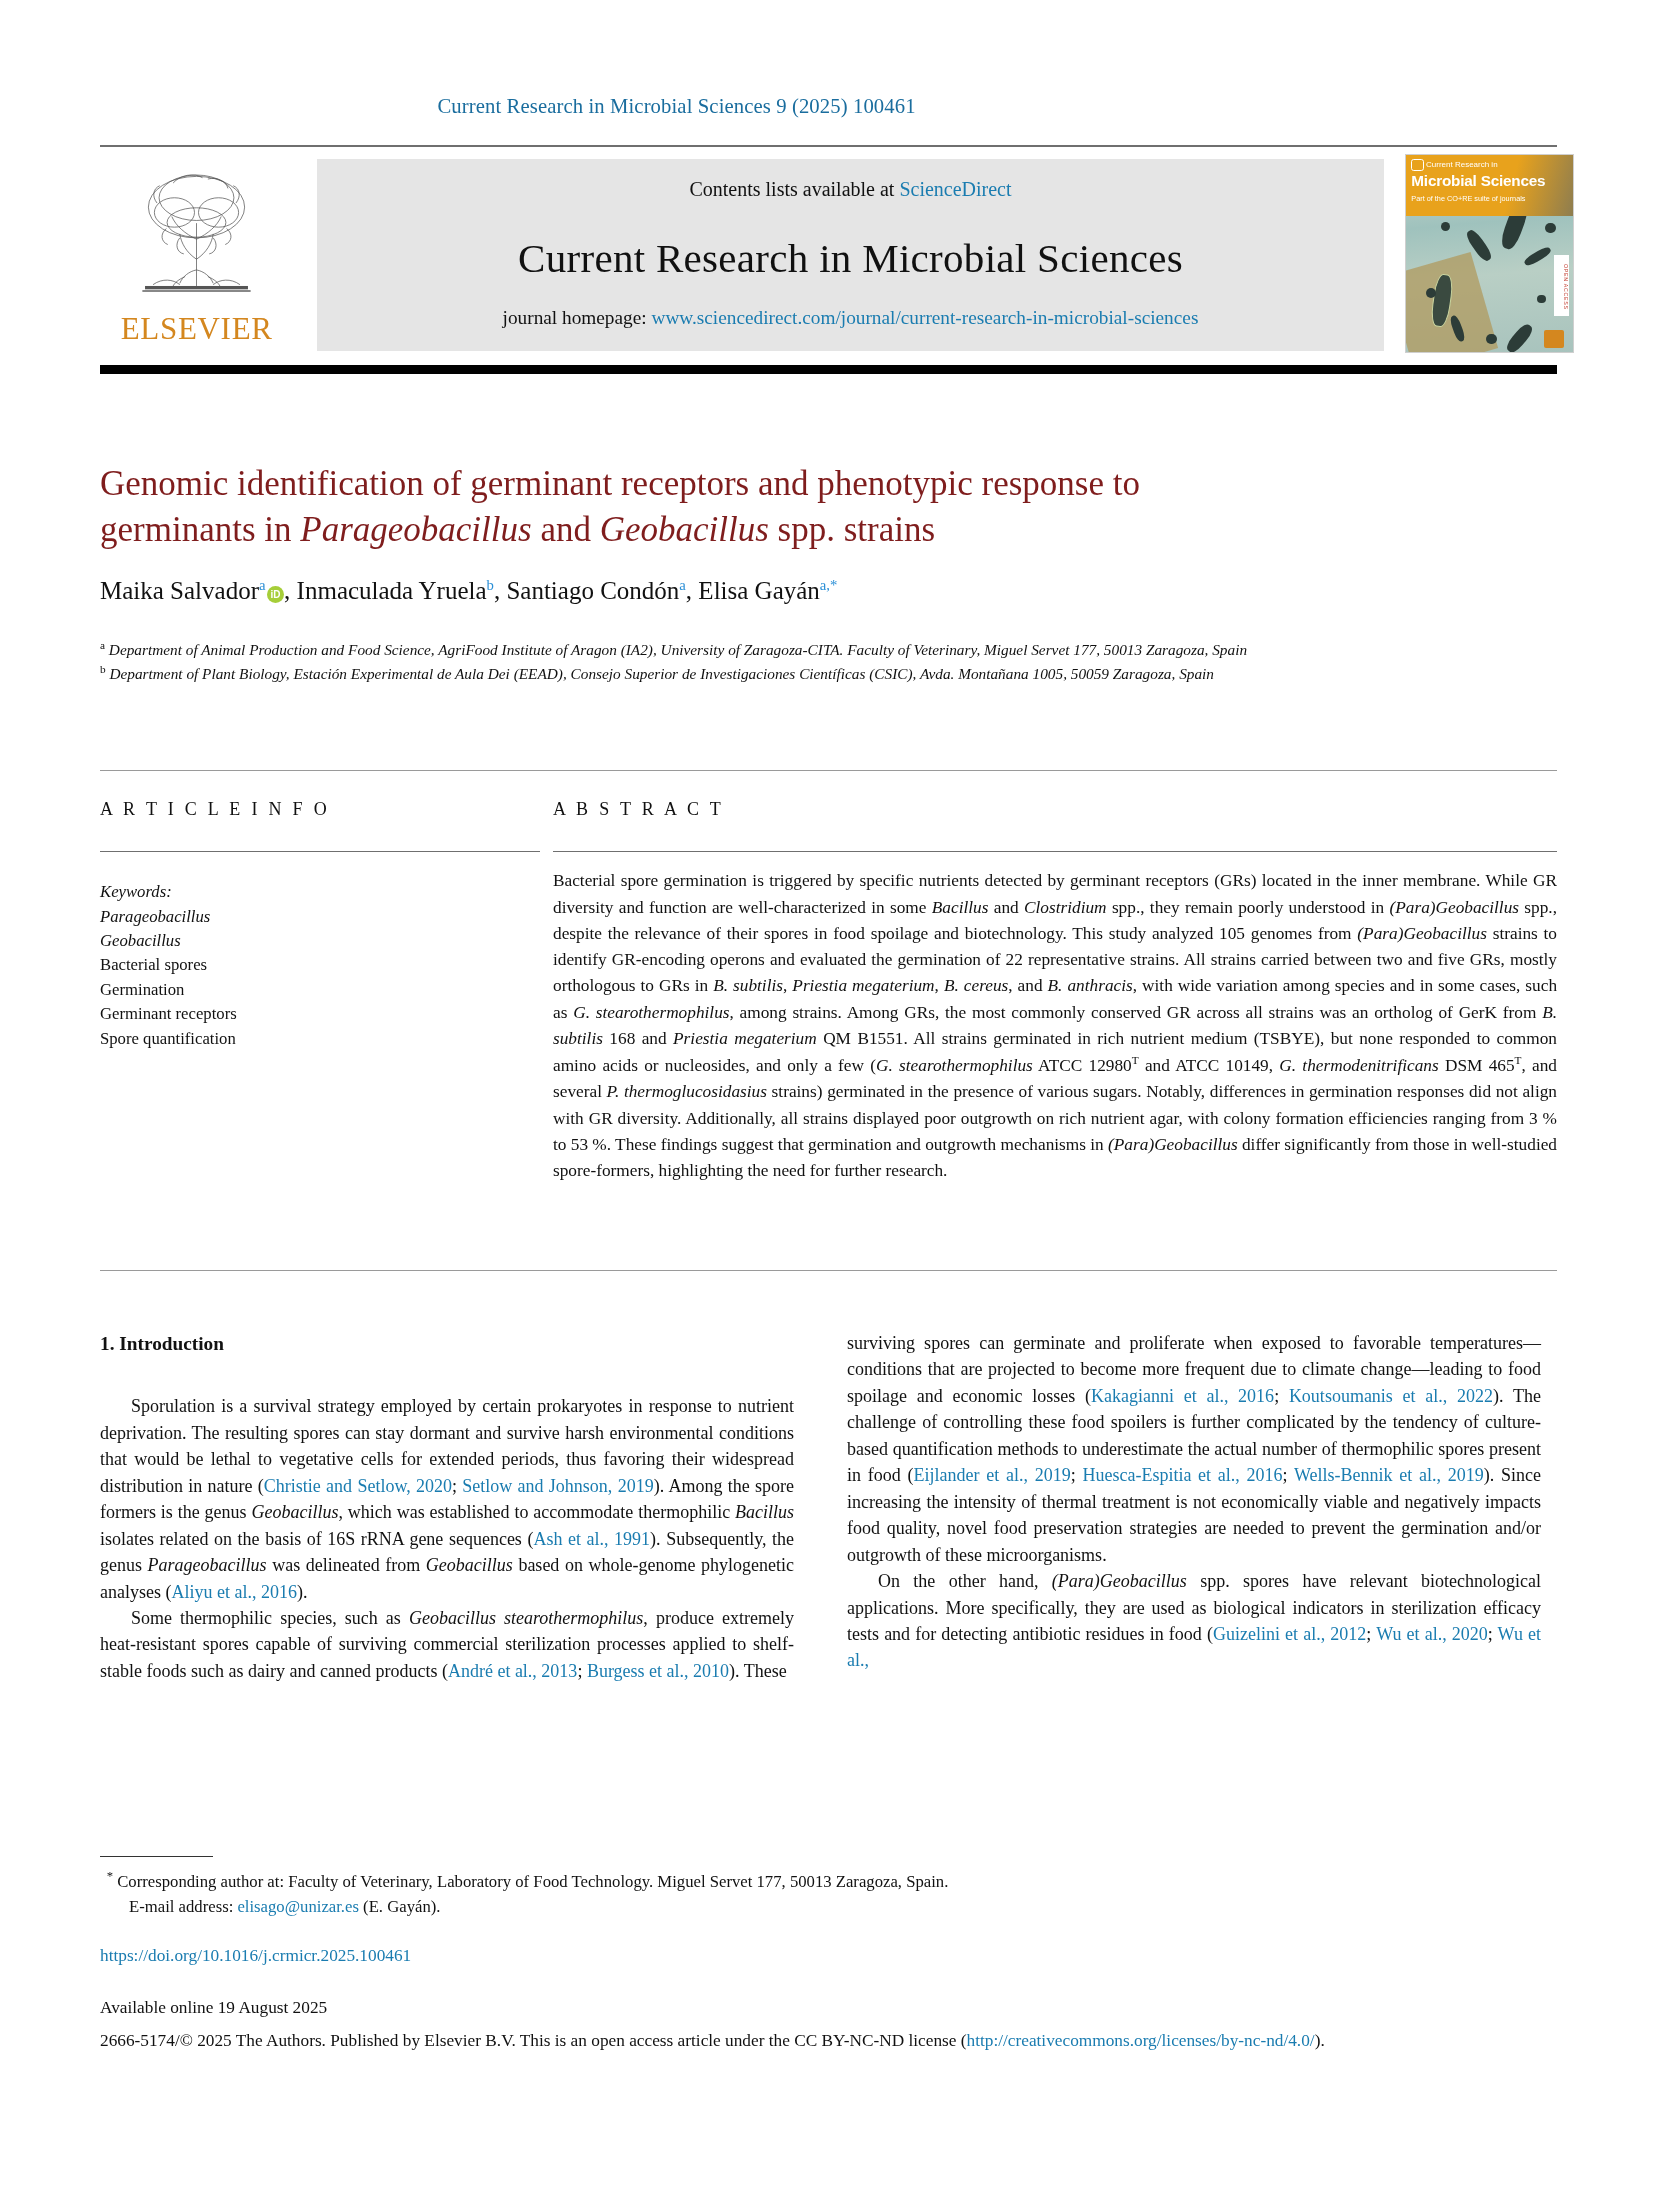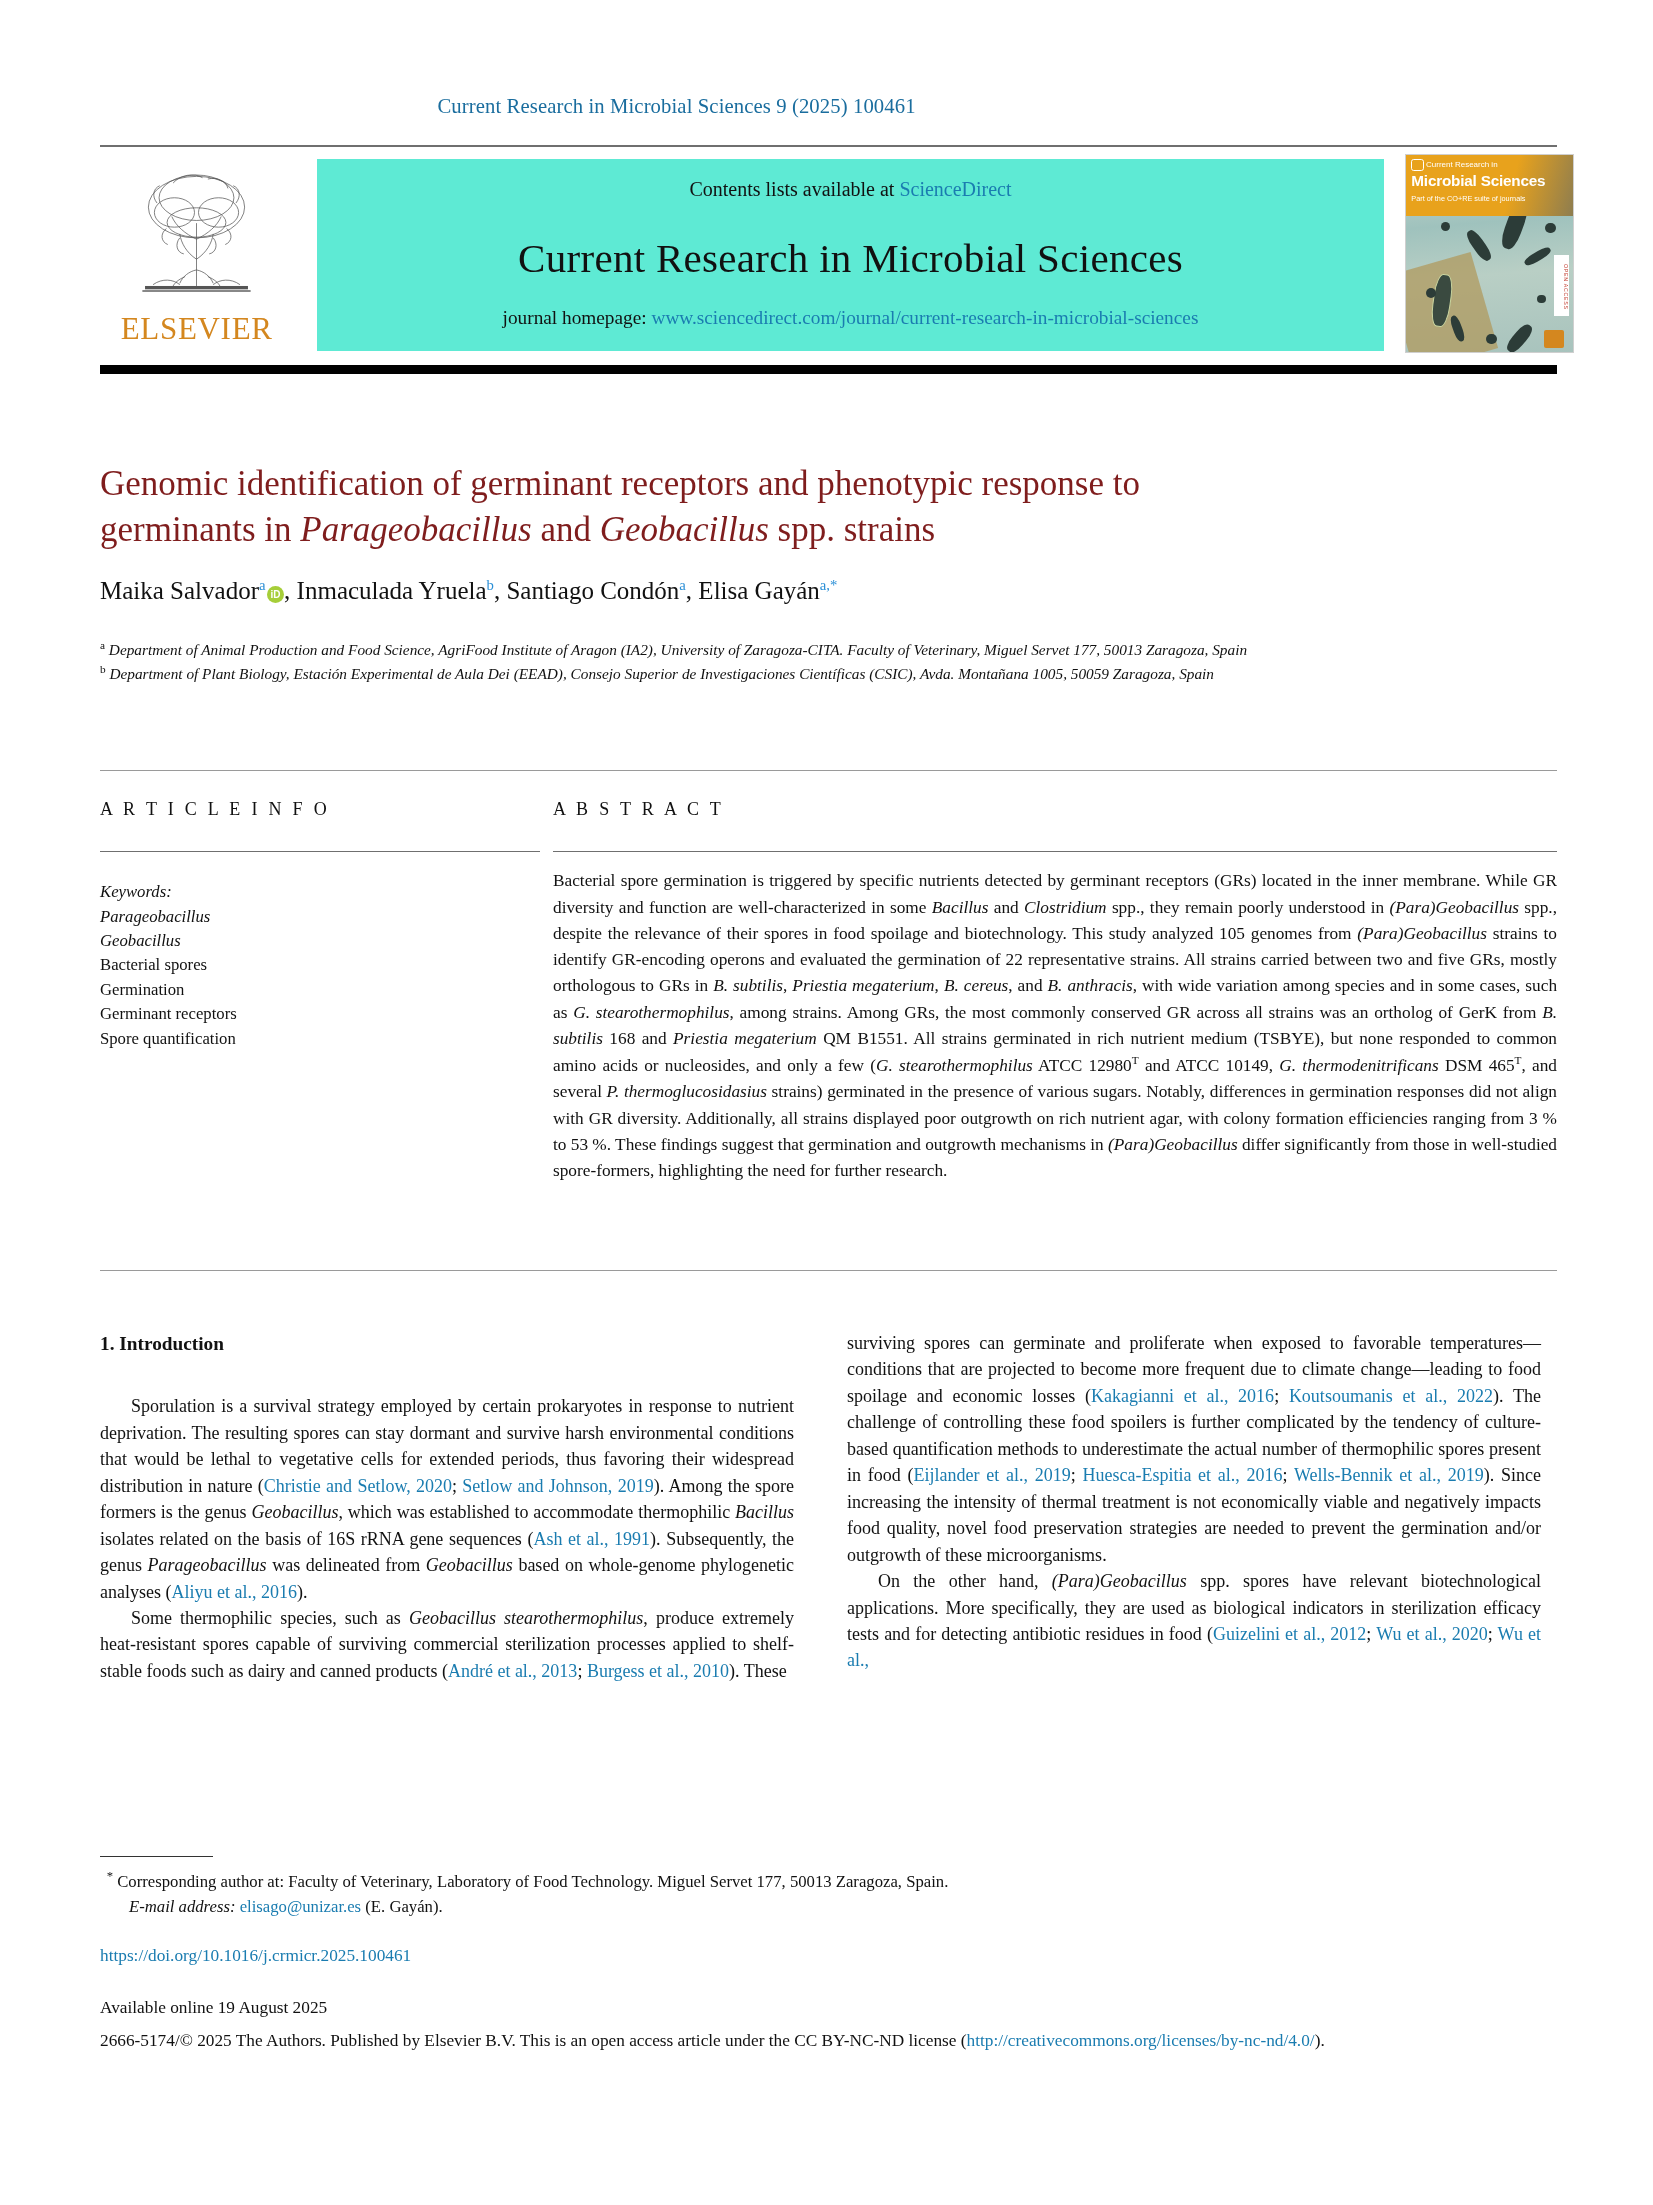--- a/index.html
+++ b/index.html
@@ -31,21 +31,21 @@
   }
   .tree-box { width:127px; height:137px; margin:0 auto; position:relative; }
   .elsevier-word {
     text-align:center; font-family:"Liberation Serif", serif;
     font-size:31px; color:#d4871f; letter-spacing:0.7px; margin-top:15px;
     font-weight:400;
   }
 
   .mast-grey {
     position:absolute; left:217px; top:12px; width:1067px; height:192px;
-    background:#5eead4;
+    background:#e5e5e5;
   }
   .contents-line {
     position:absolute; top:18.7px; width:100%; text-align:center;
     font-size:20px; color:#111;
   }
   .journal-name {
     position:absolute; top:75px; width:100%; text-align:center;
     font-size:41px; color:#111; letter-spacing:0.3px;
   }
   .homepage-line {
@@ -148,21 +148,21 @@
   .col p.first { text-indent:31px; }
   .col i { font-style:italic; }
 
   
   .fn-rule { position:absolute; left:100px; top:1856px; width:113px; height:1.3px; background:#333; }
   .footnote {
     position:absolute; left:100px; top:1867px; width:1307px;
     font-size:16.7px; line-height:1.5; color:#111;
   }
   .footnote .star { vertical-align:super; font-size:12.7px; }
-  .footnote .em { font-style:italic; }
+  .footnote .em { }
 
   .doi {
     position:absolute; left:100px; top:1946px; font-size:17.3px; color:#1a7cb0;
   }
   .avail {
     position:absolute; left:100px; top:1998px; font-size:17.3px; color:#111;
   }
   .copyright {
     position:absolute; left:100px; top:2028px; width:1307px;
     font-size:17.3px; line-height:1.5; color:#111;

